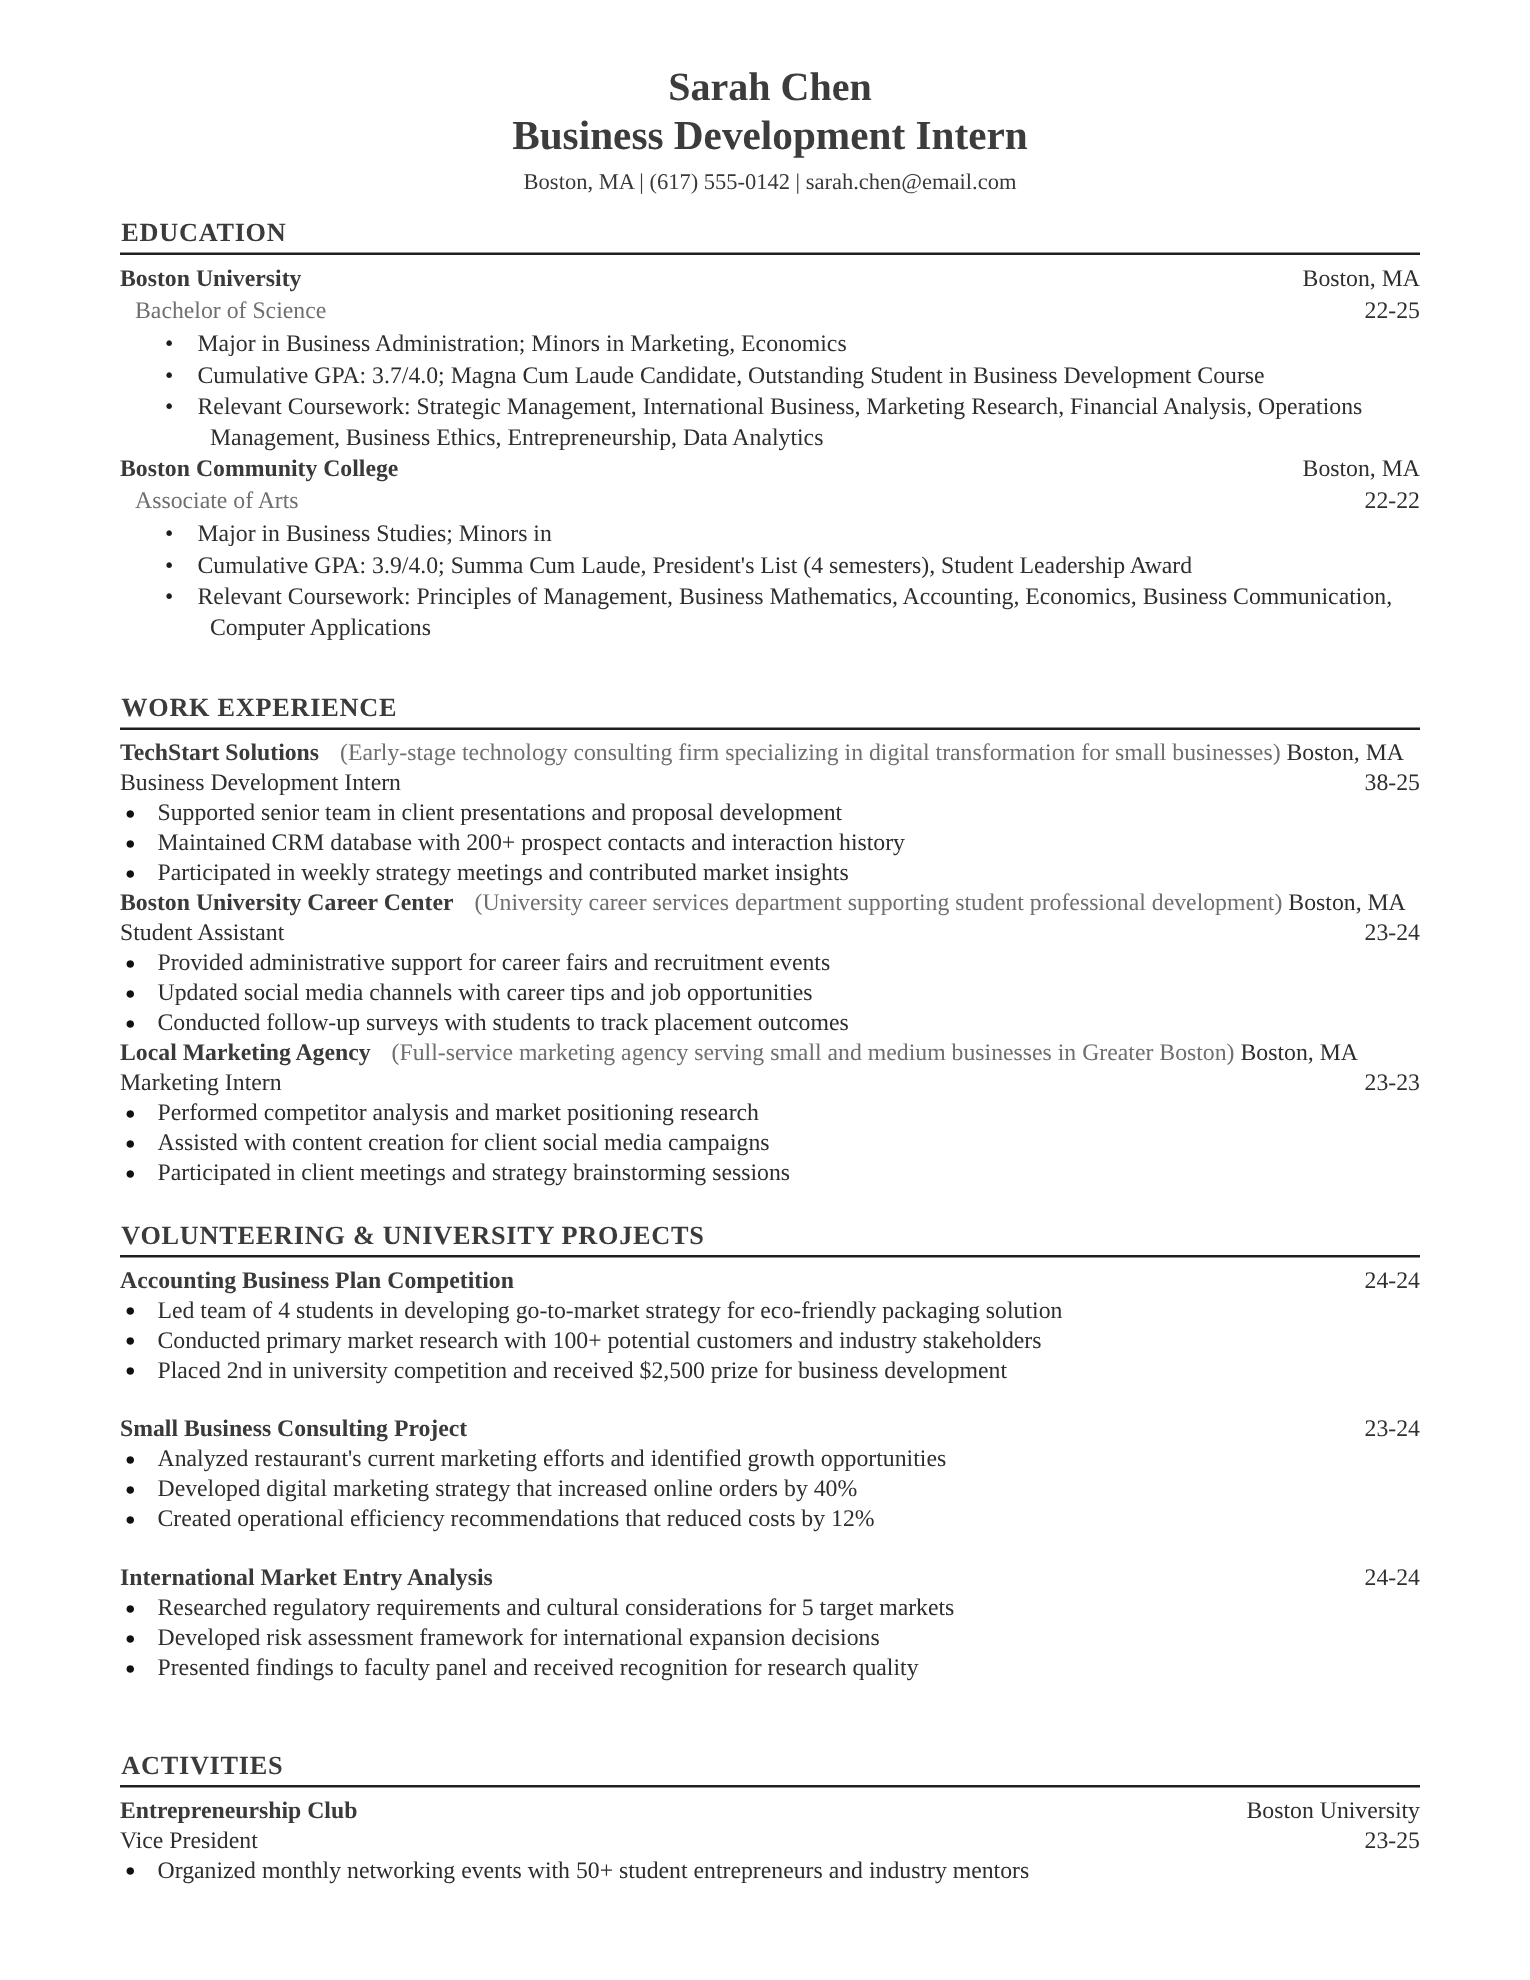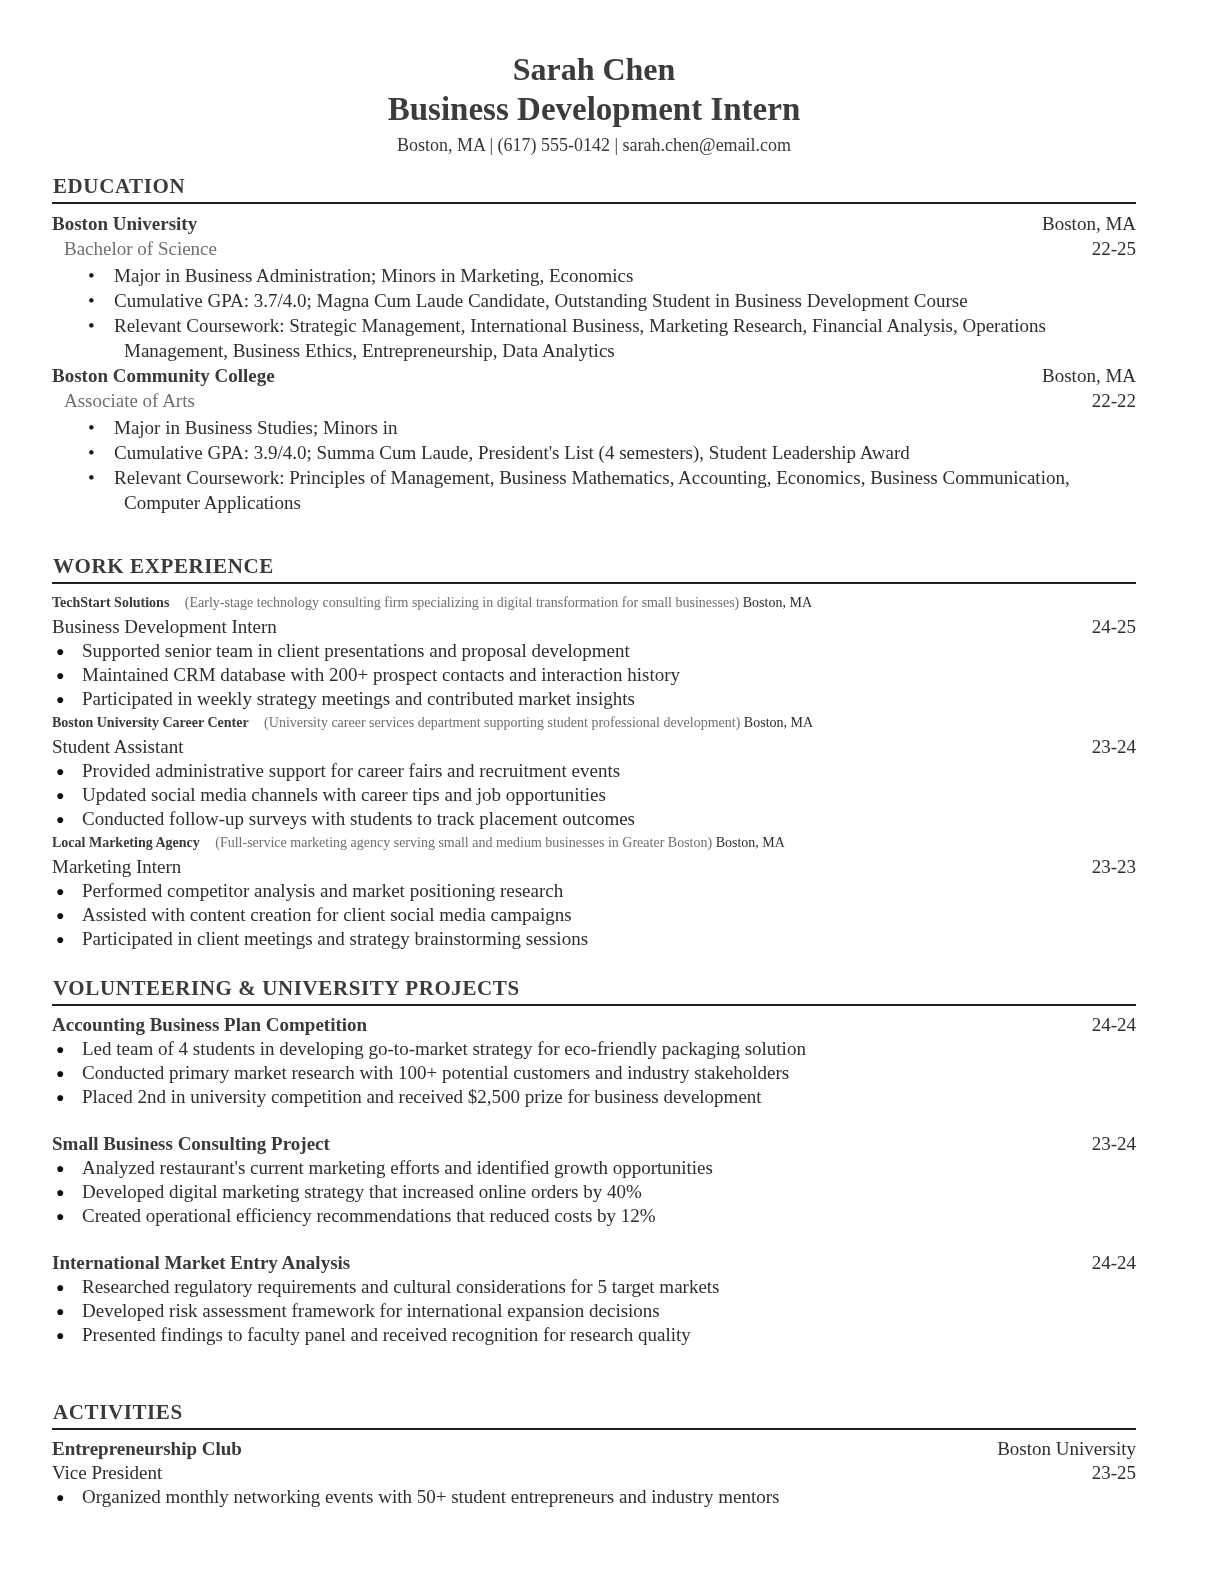--- a/index.html
+++ b/index.html
@@ -3,21 +3,21 @@
 <meta charset="utf-8">
 <style>
   * { box-sizing: border-box; }
   html, body { margin: 0; padding: 0; background: #ffffff; }
   body {
     width: 1224px; height: 1584px;
     font-family: "Liberation Serif", "DejaVu Serif", serif;
     color: #2e2e2e;
     -webkit-font-smoothing: antialiased;
   }
-  .page { width: 1224px; height: 1576px; padding: 50px 88px 0 52px; overflow: hidden; }
+  .page { width: 1224px; height: 1576px; padding: 50px 88px 0 96px; overflow: hidden; }
 
   
   .hdr { text-align: center; }
   .hdr-name  { font-size: 32px; font-weight: bold; color: #3c3c3c; line-height: 38px; }
   .hdr-title { font-size: 33px; font-weight: bold; color: #3c3c3c; line-height: 42px; }
   .hdr-contact { font-size: 18px; color: #383838; line-height: 27px; margin-top: 2px; }
 
   
   section { display: block; }
   .sec-heading {
@@ -55,21 +55,21 @@
     position: relative; padding-left: 30px;
     font-size: 19px; line-height: 24px; color: #2e2e2e;
   }
   ul.dot li::before {
     content: "\25CF"; position: absolute; left: 4px; top: 1px;
     font-size: 14px; color: #111;
   }
 
   
   .company-line {
-    margin: 0; font-size: 14px; line-height: 24px;
+    margin: 0; font-size: 19px; line-height: 24px;
     text-align: justify; text-align-last: left; color: #2e2e2e;
   }
   .work-entry .row, .proj-entry .row, .act-entry .row { line-height: 24px; }
 
   .proj-entry + .proj-entry { margin-top: 23px; }
   .edu-entry + .edu-entry { margin-top: 0px; }
 </style>
 </head>
 <body>
 
@@ -123,21 +123,21 @@
     <div class="rule"></div>
 
     <div class="work-entry">
       <p class="company-line">
         <span class="b">TechStart Solutions</span>
         <span class="gray">(Early-stage technology consulting firm specializing in digital transformation for small businesses)</span>
         <span>Boston, MA</span>
       </p>
       <div class="row">
         <span class="left">Business Development Intern</span>
-        <span class="right">24-25</span>
+        <span class="right">38-25</span>
       </div>
       <ul class="dot">
         <li>Supported senior team in client presentations and proposal development</li>
         <li>Maintained CRM database with 200+ prospect contacts and interaction history</li>
         <li>Participated in weekly strategy meetings and contributed market insights</li>
       </ul>
     </div>
 
     <div class="work-entry">
       <p class="company-line">

